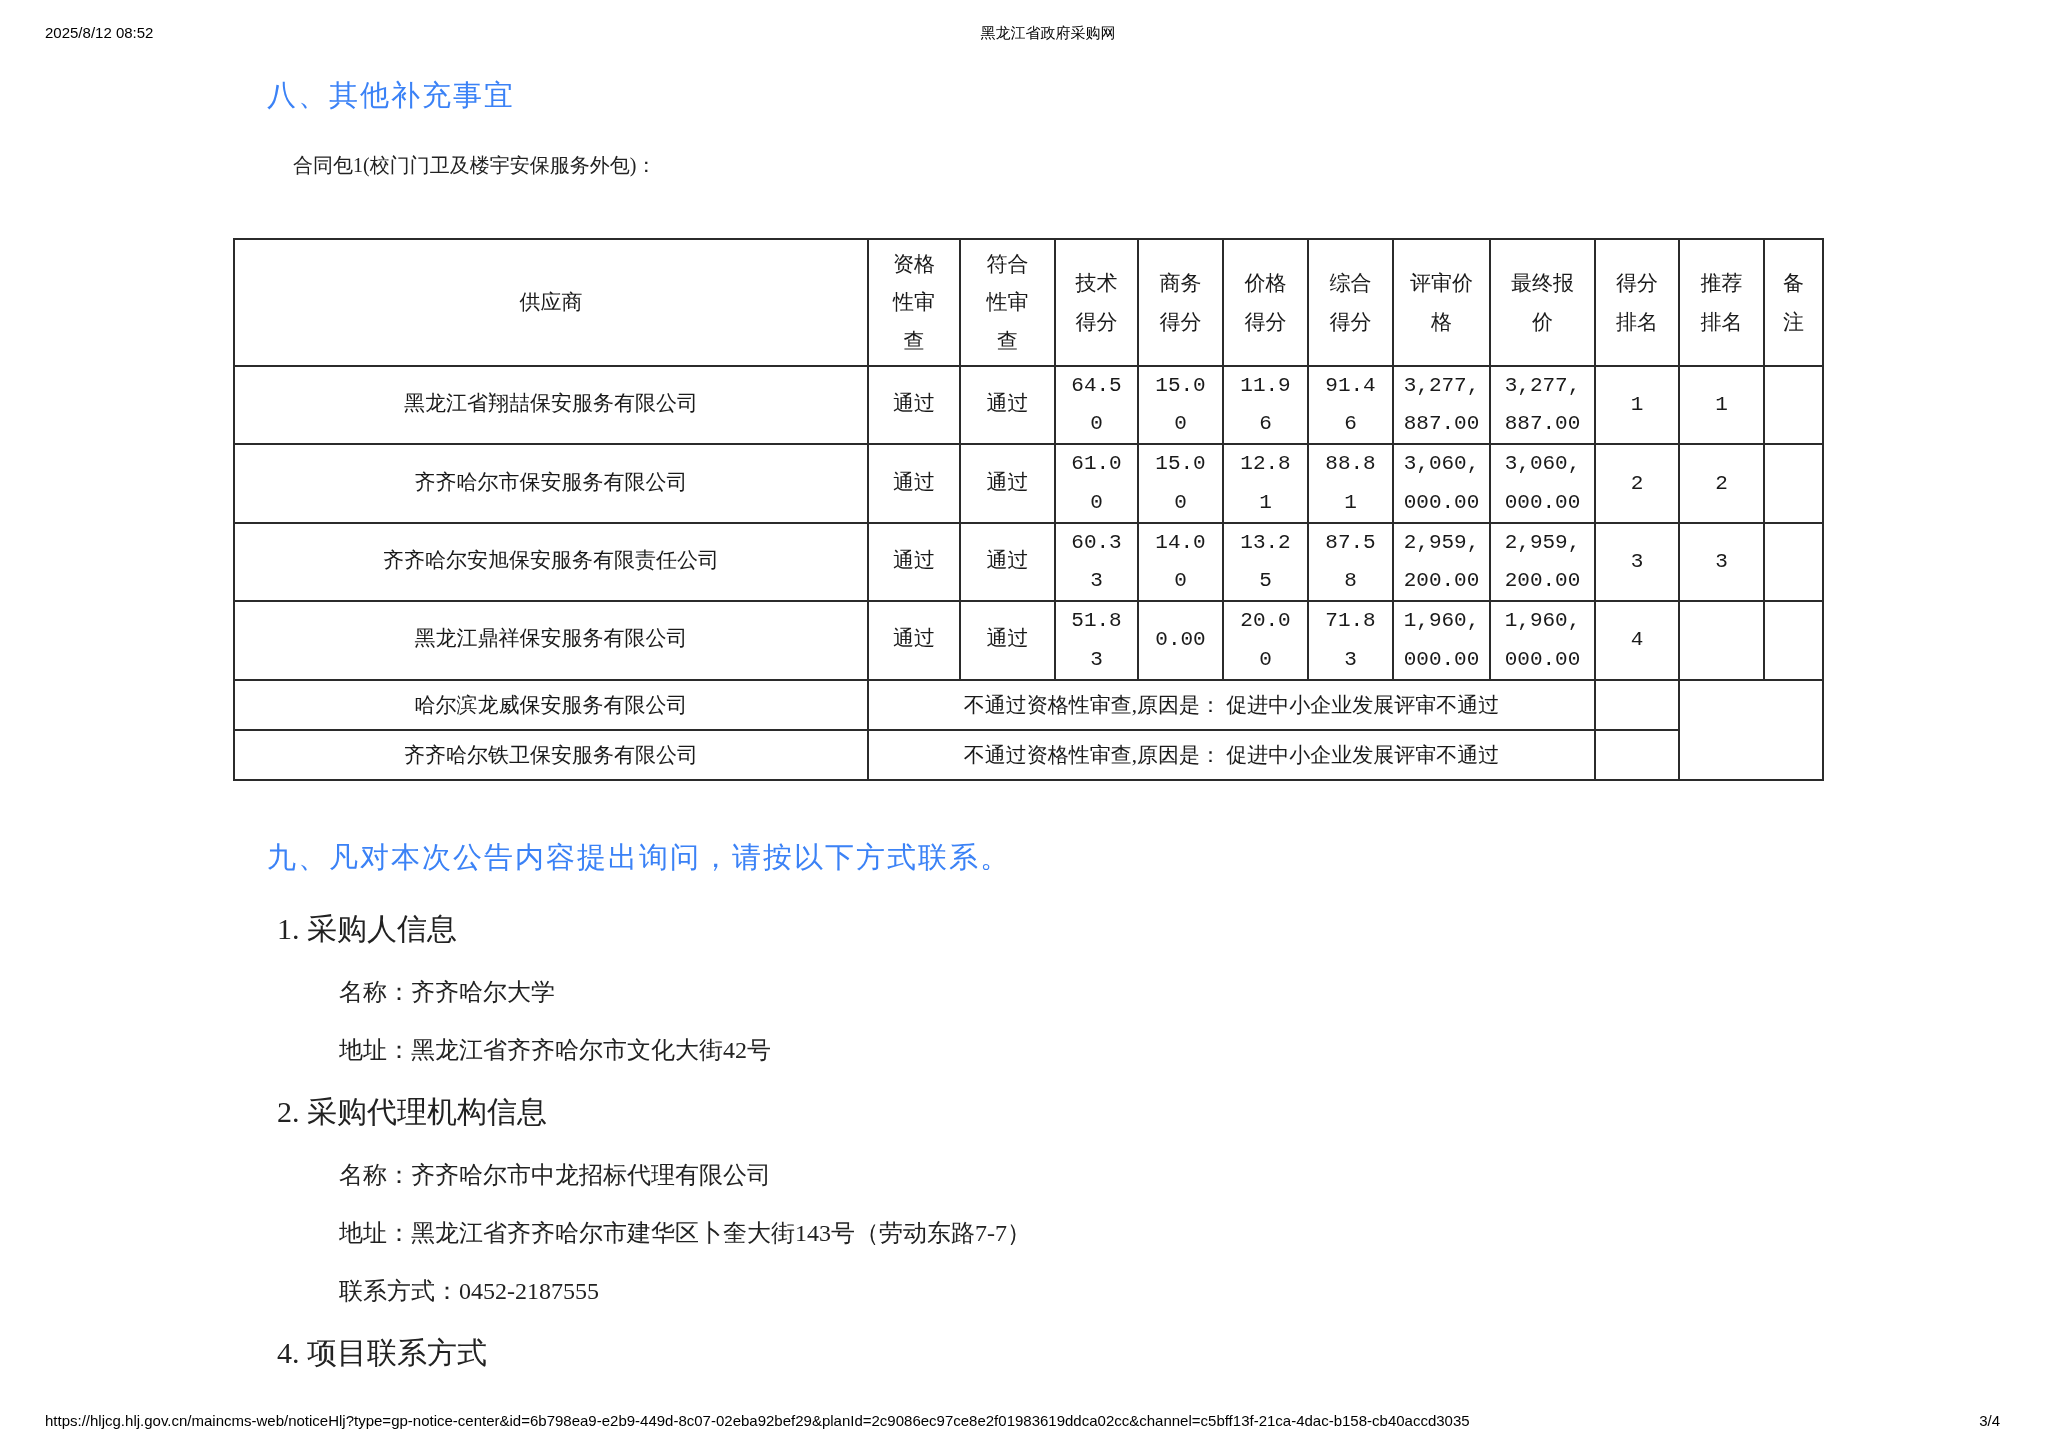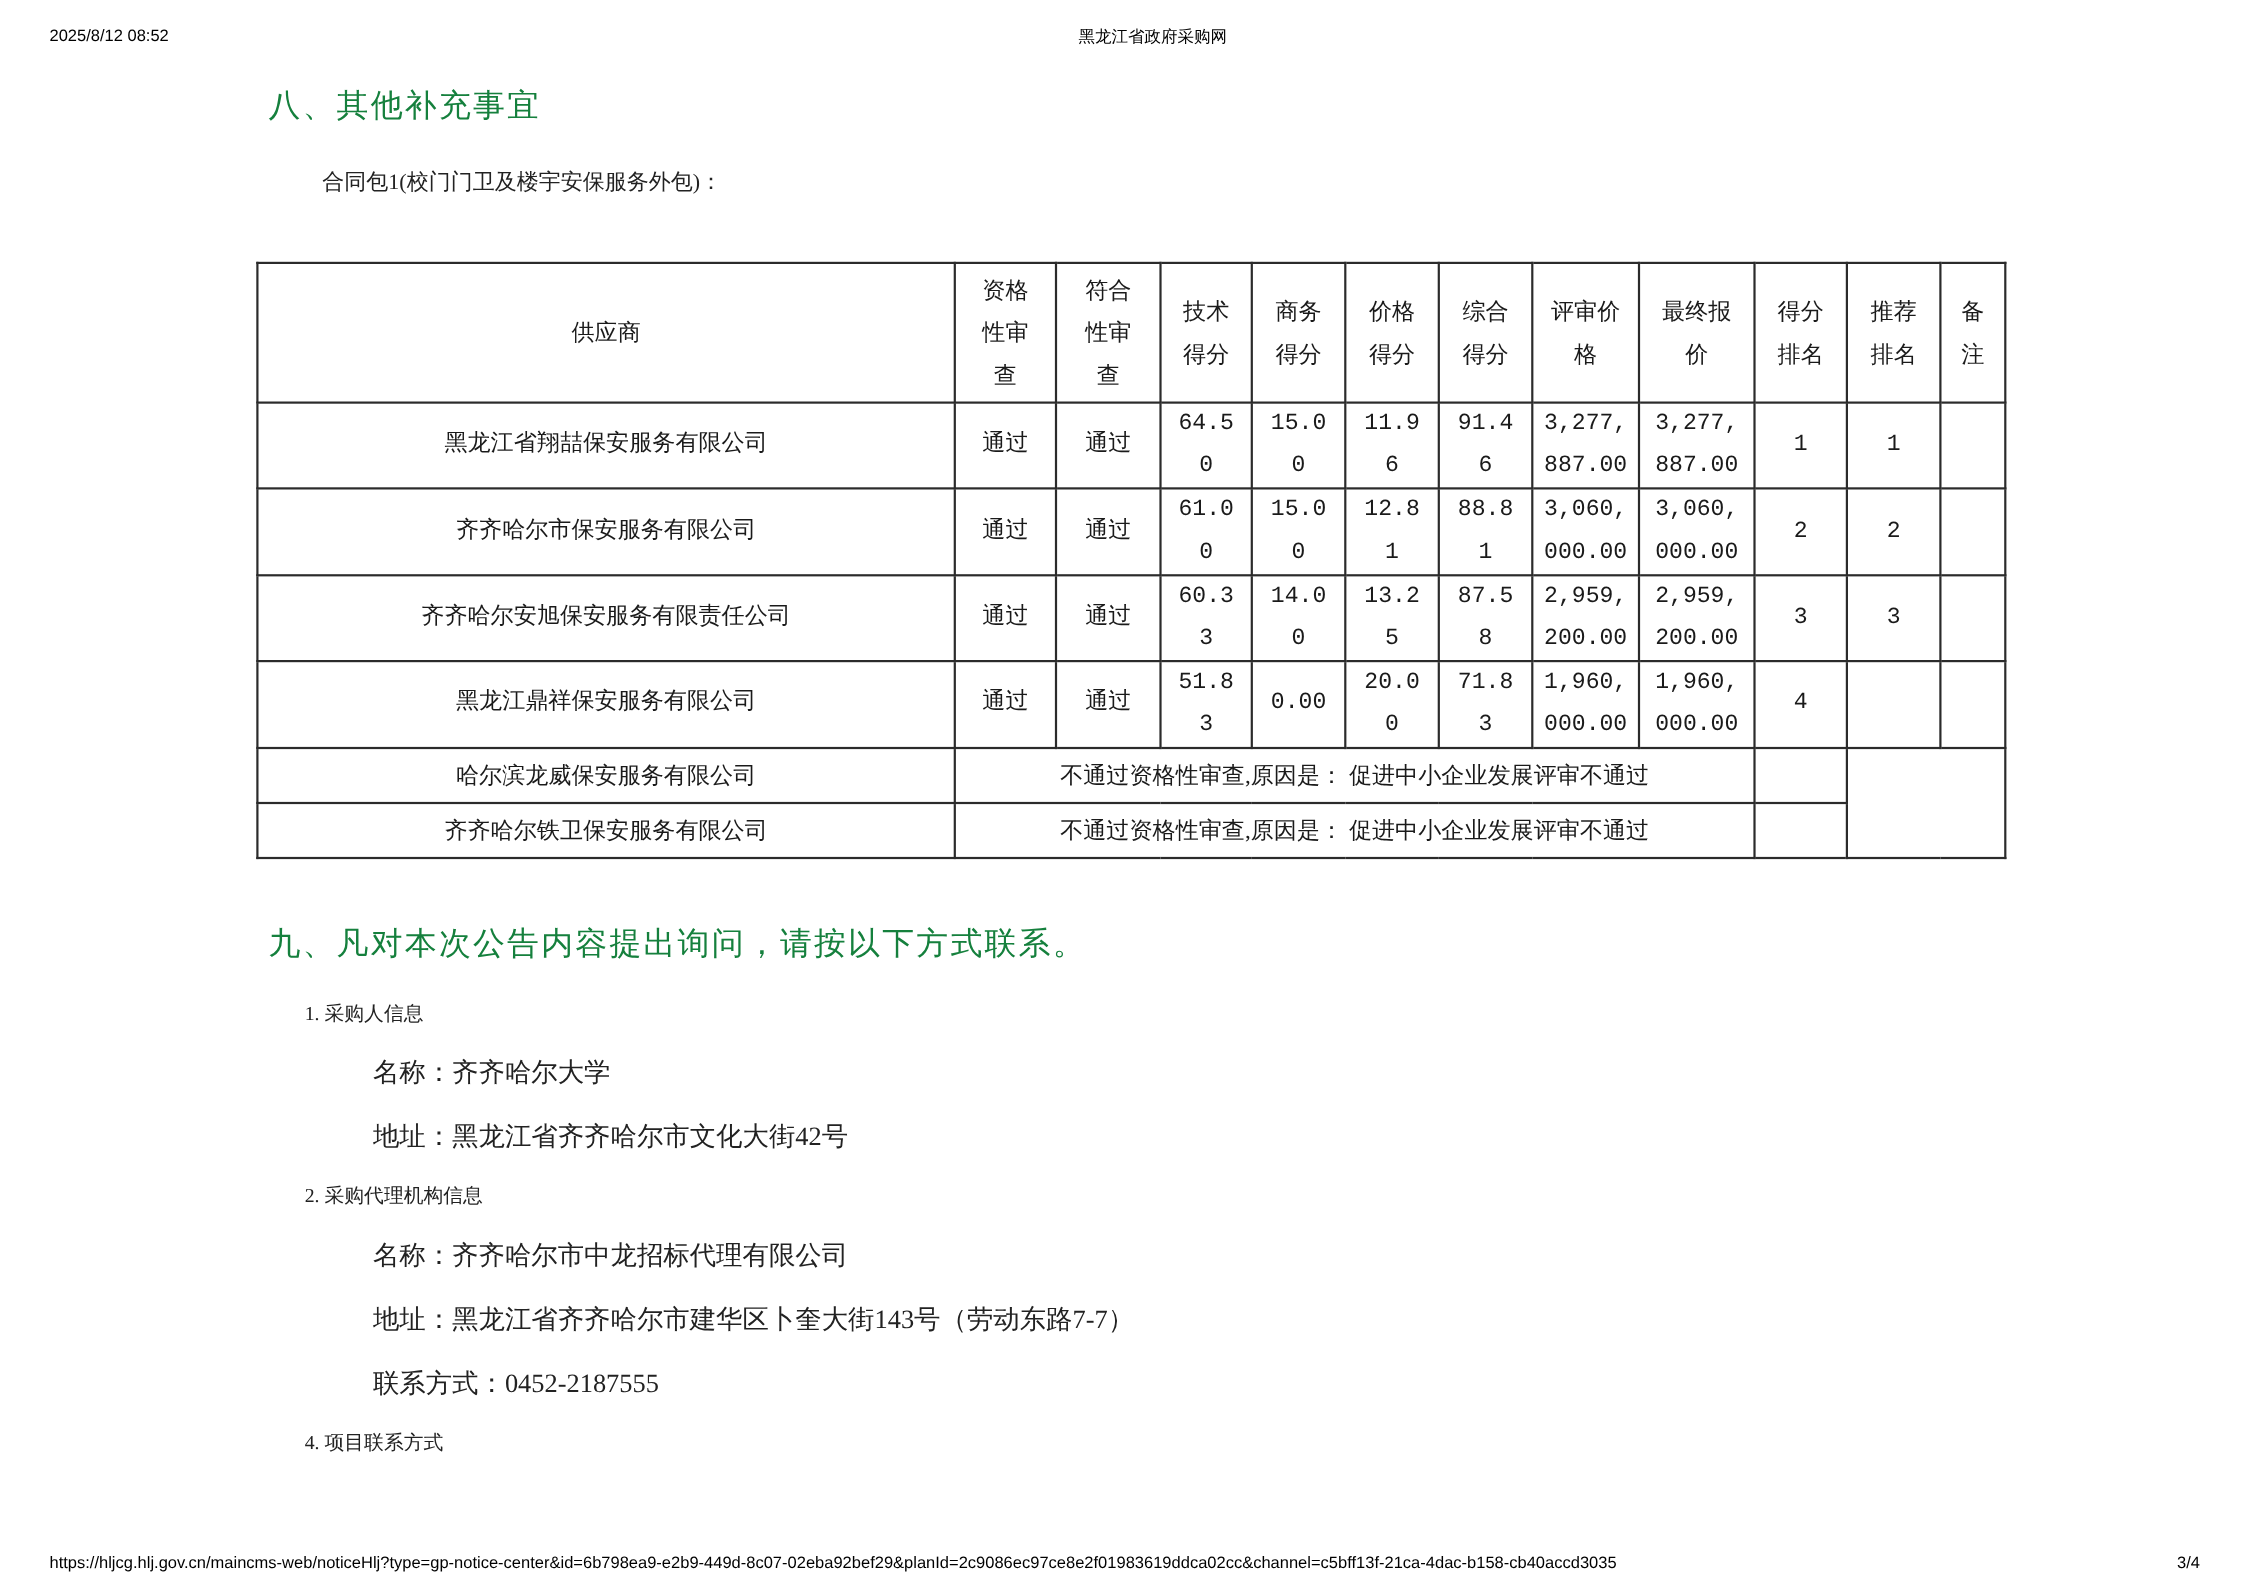--- a/index.html
+++ b/index.html
@@ -19,21 +19,22 @@
     font-family: "Liberation Sans", "DejaVu Sans", sans-serif;
     font-size: 15px;
     color: #000;
   }
   .print-datetime { position: absolute; left: 45px; top: 24px; }
   .print-site     { position: absolute; left: 0; right: 0; top: 24px; text-align: center; padding-left: 48px; }
   .sec-heading {
     position: absolute;
     font-size: 29px;
     letter-spacing: 2px;
-    color: #15803d;
+    color: #3b82f6;
+    margin-left: 23px;
   }
   #sec8 { left: 244px; top: 76px; }
   #sec9 { left: 244px; top: 838px; }
   .package-label {
     position: absolute;
     left: 293px;
     top: 152px;
     font-size: 20px;
     color: #222;
   }
@@ -63,21 +64,21 @@
     border-right-color: #adadad;
     border-bottom-color: #adadad;
   }
   .contacts {
     position: absolute;
     left: 277px;
     top: 893px;
     font-size: 24px;
     color: #222;
   }
-  .contact-heading { font-size: 18px; margin: 16px 0; }
+  .contact-heading { font-size: 30px; margin: 16px 0; }
   .contact-line    { margin: 26px 0 26px 62px; }
   .print-url  { position: absolute; left: 45px;  bottom: 18px; max-width: 1850px; white-space: nowrap; }
   .print-page { position: absolute; right: 48px; bottom: 18px; }
 </style>
 </head>
 <body>
 
 <div class="print-meta print-datetime">2025/8/12 08:52</div>
 <div class="print-meta print-site">黑龙江省政府采购网</div>
 

